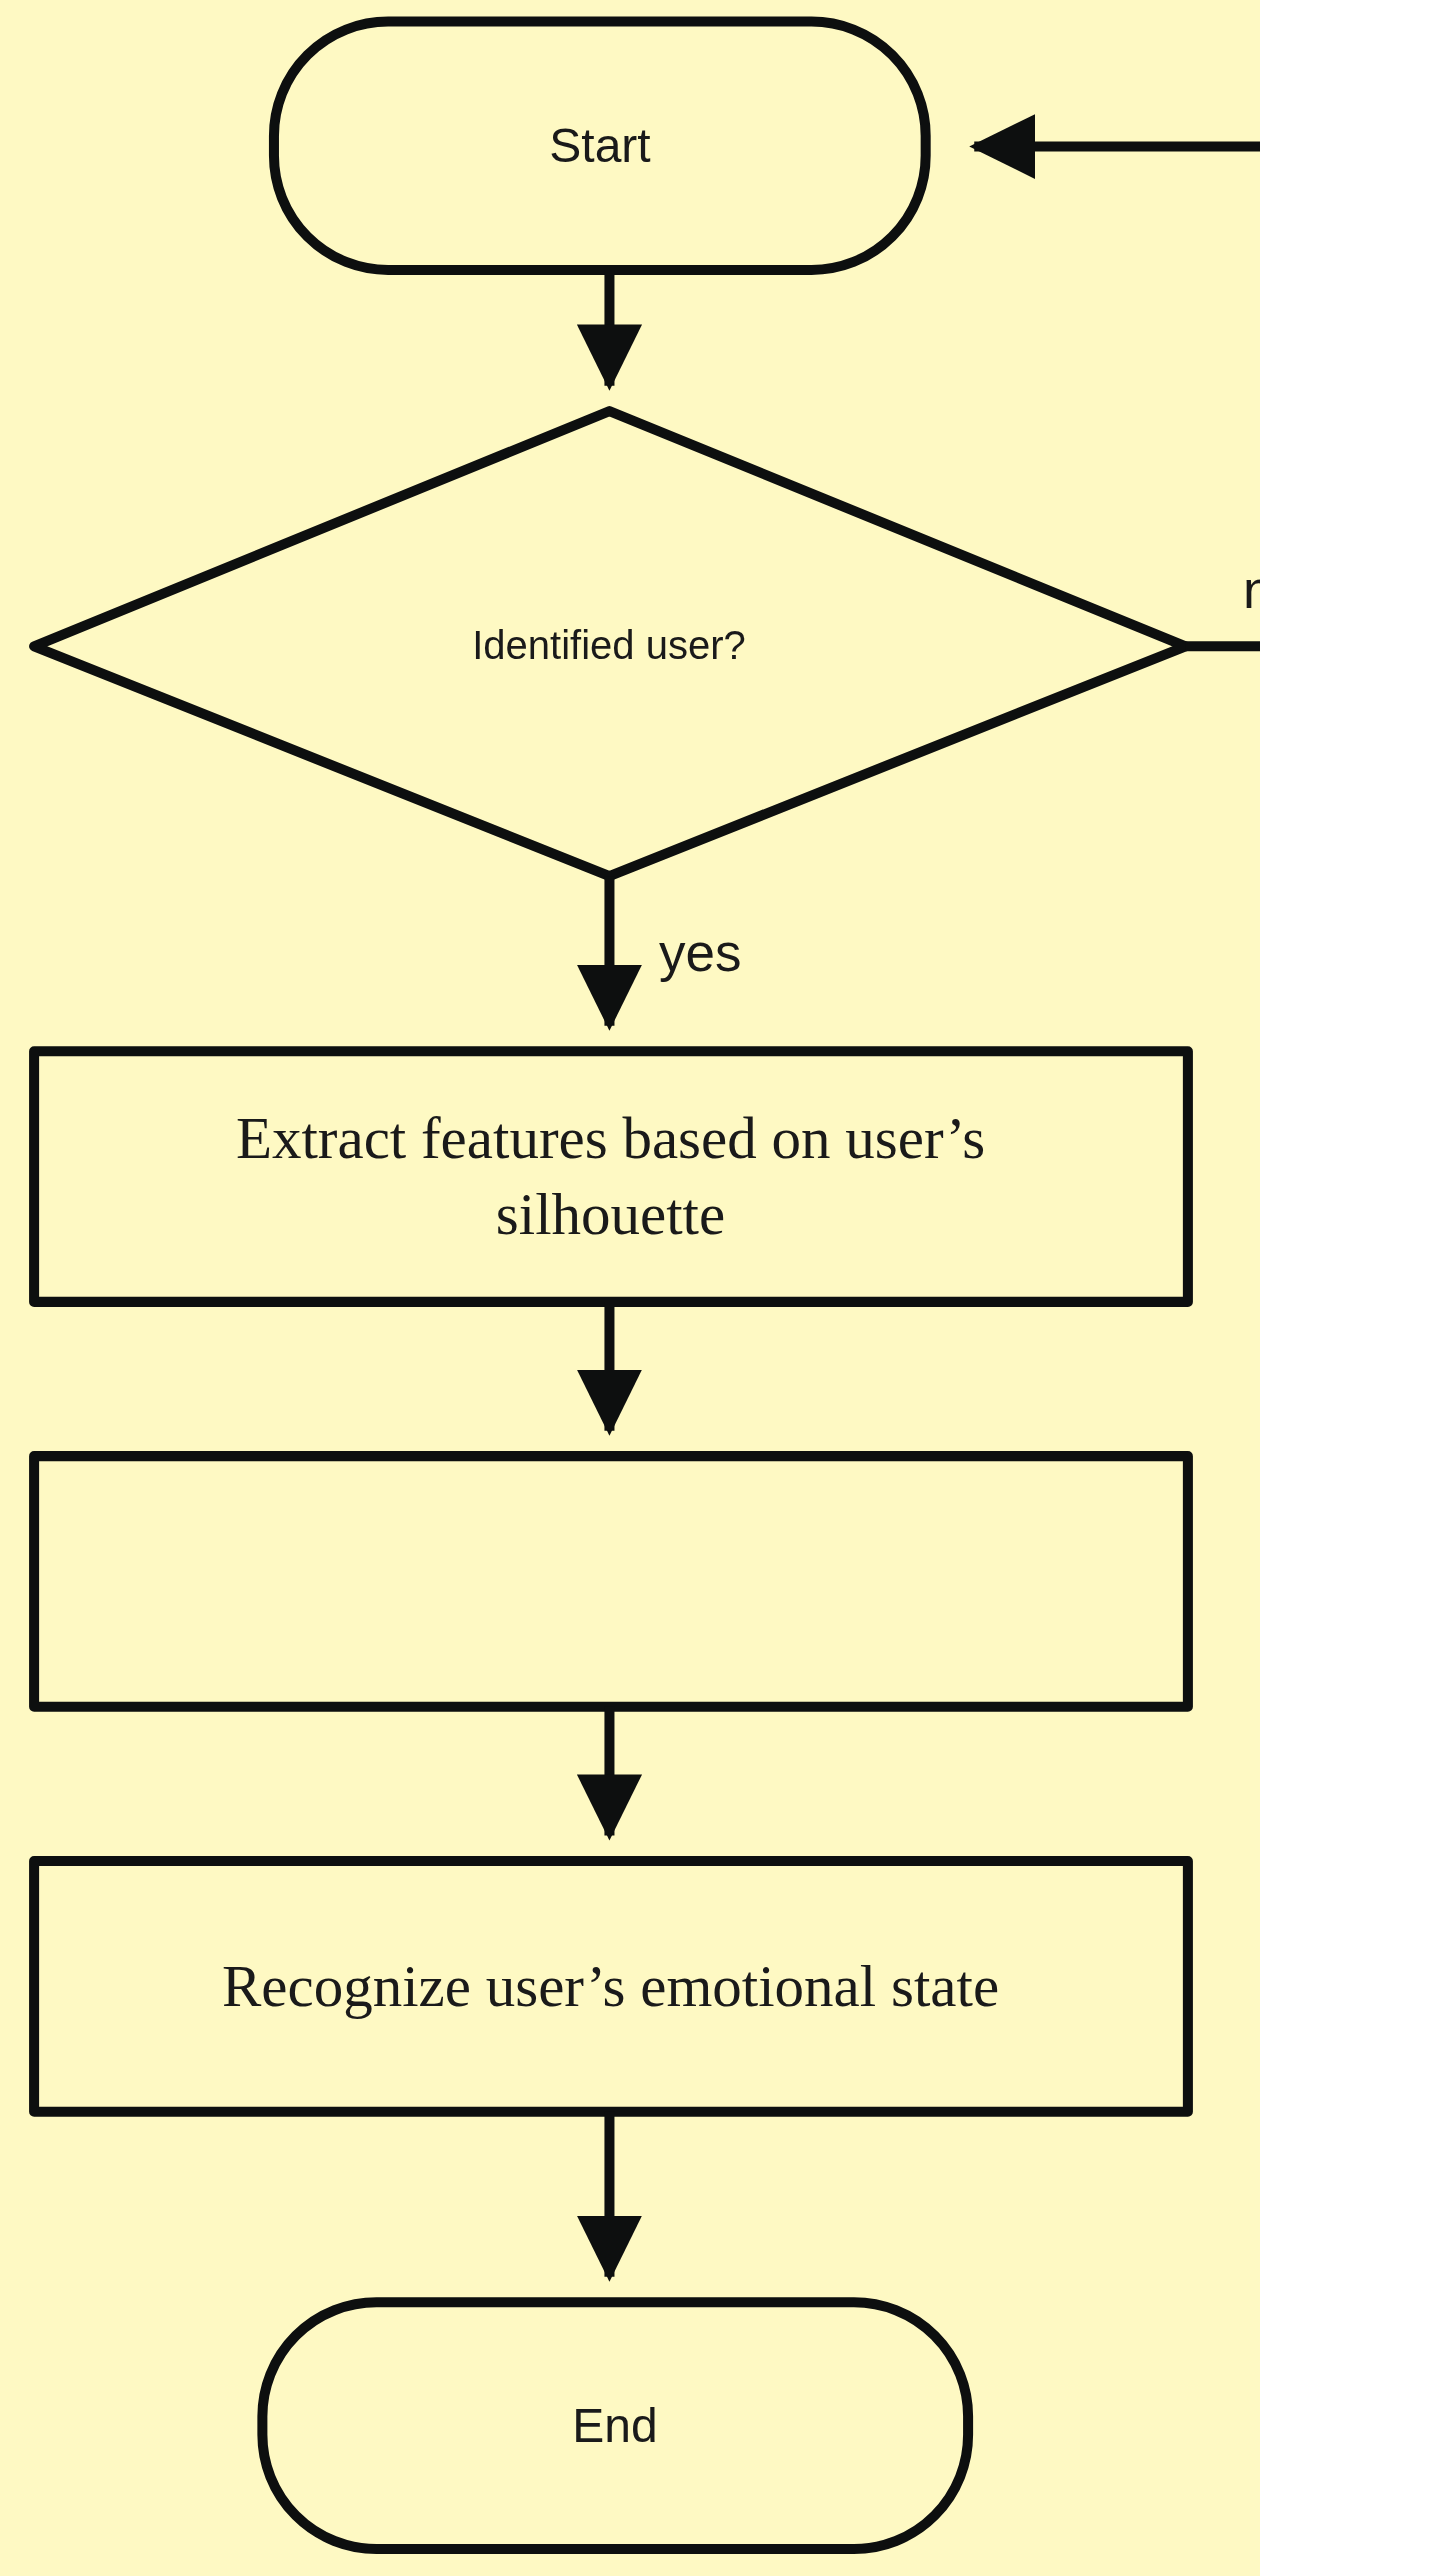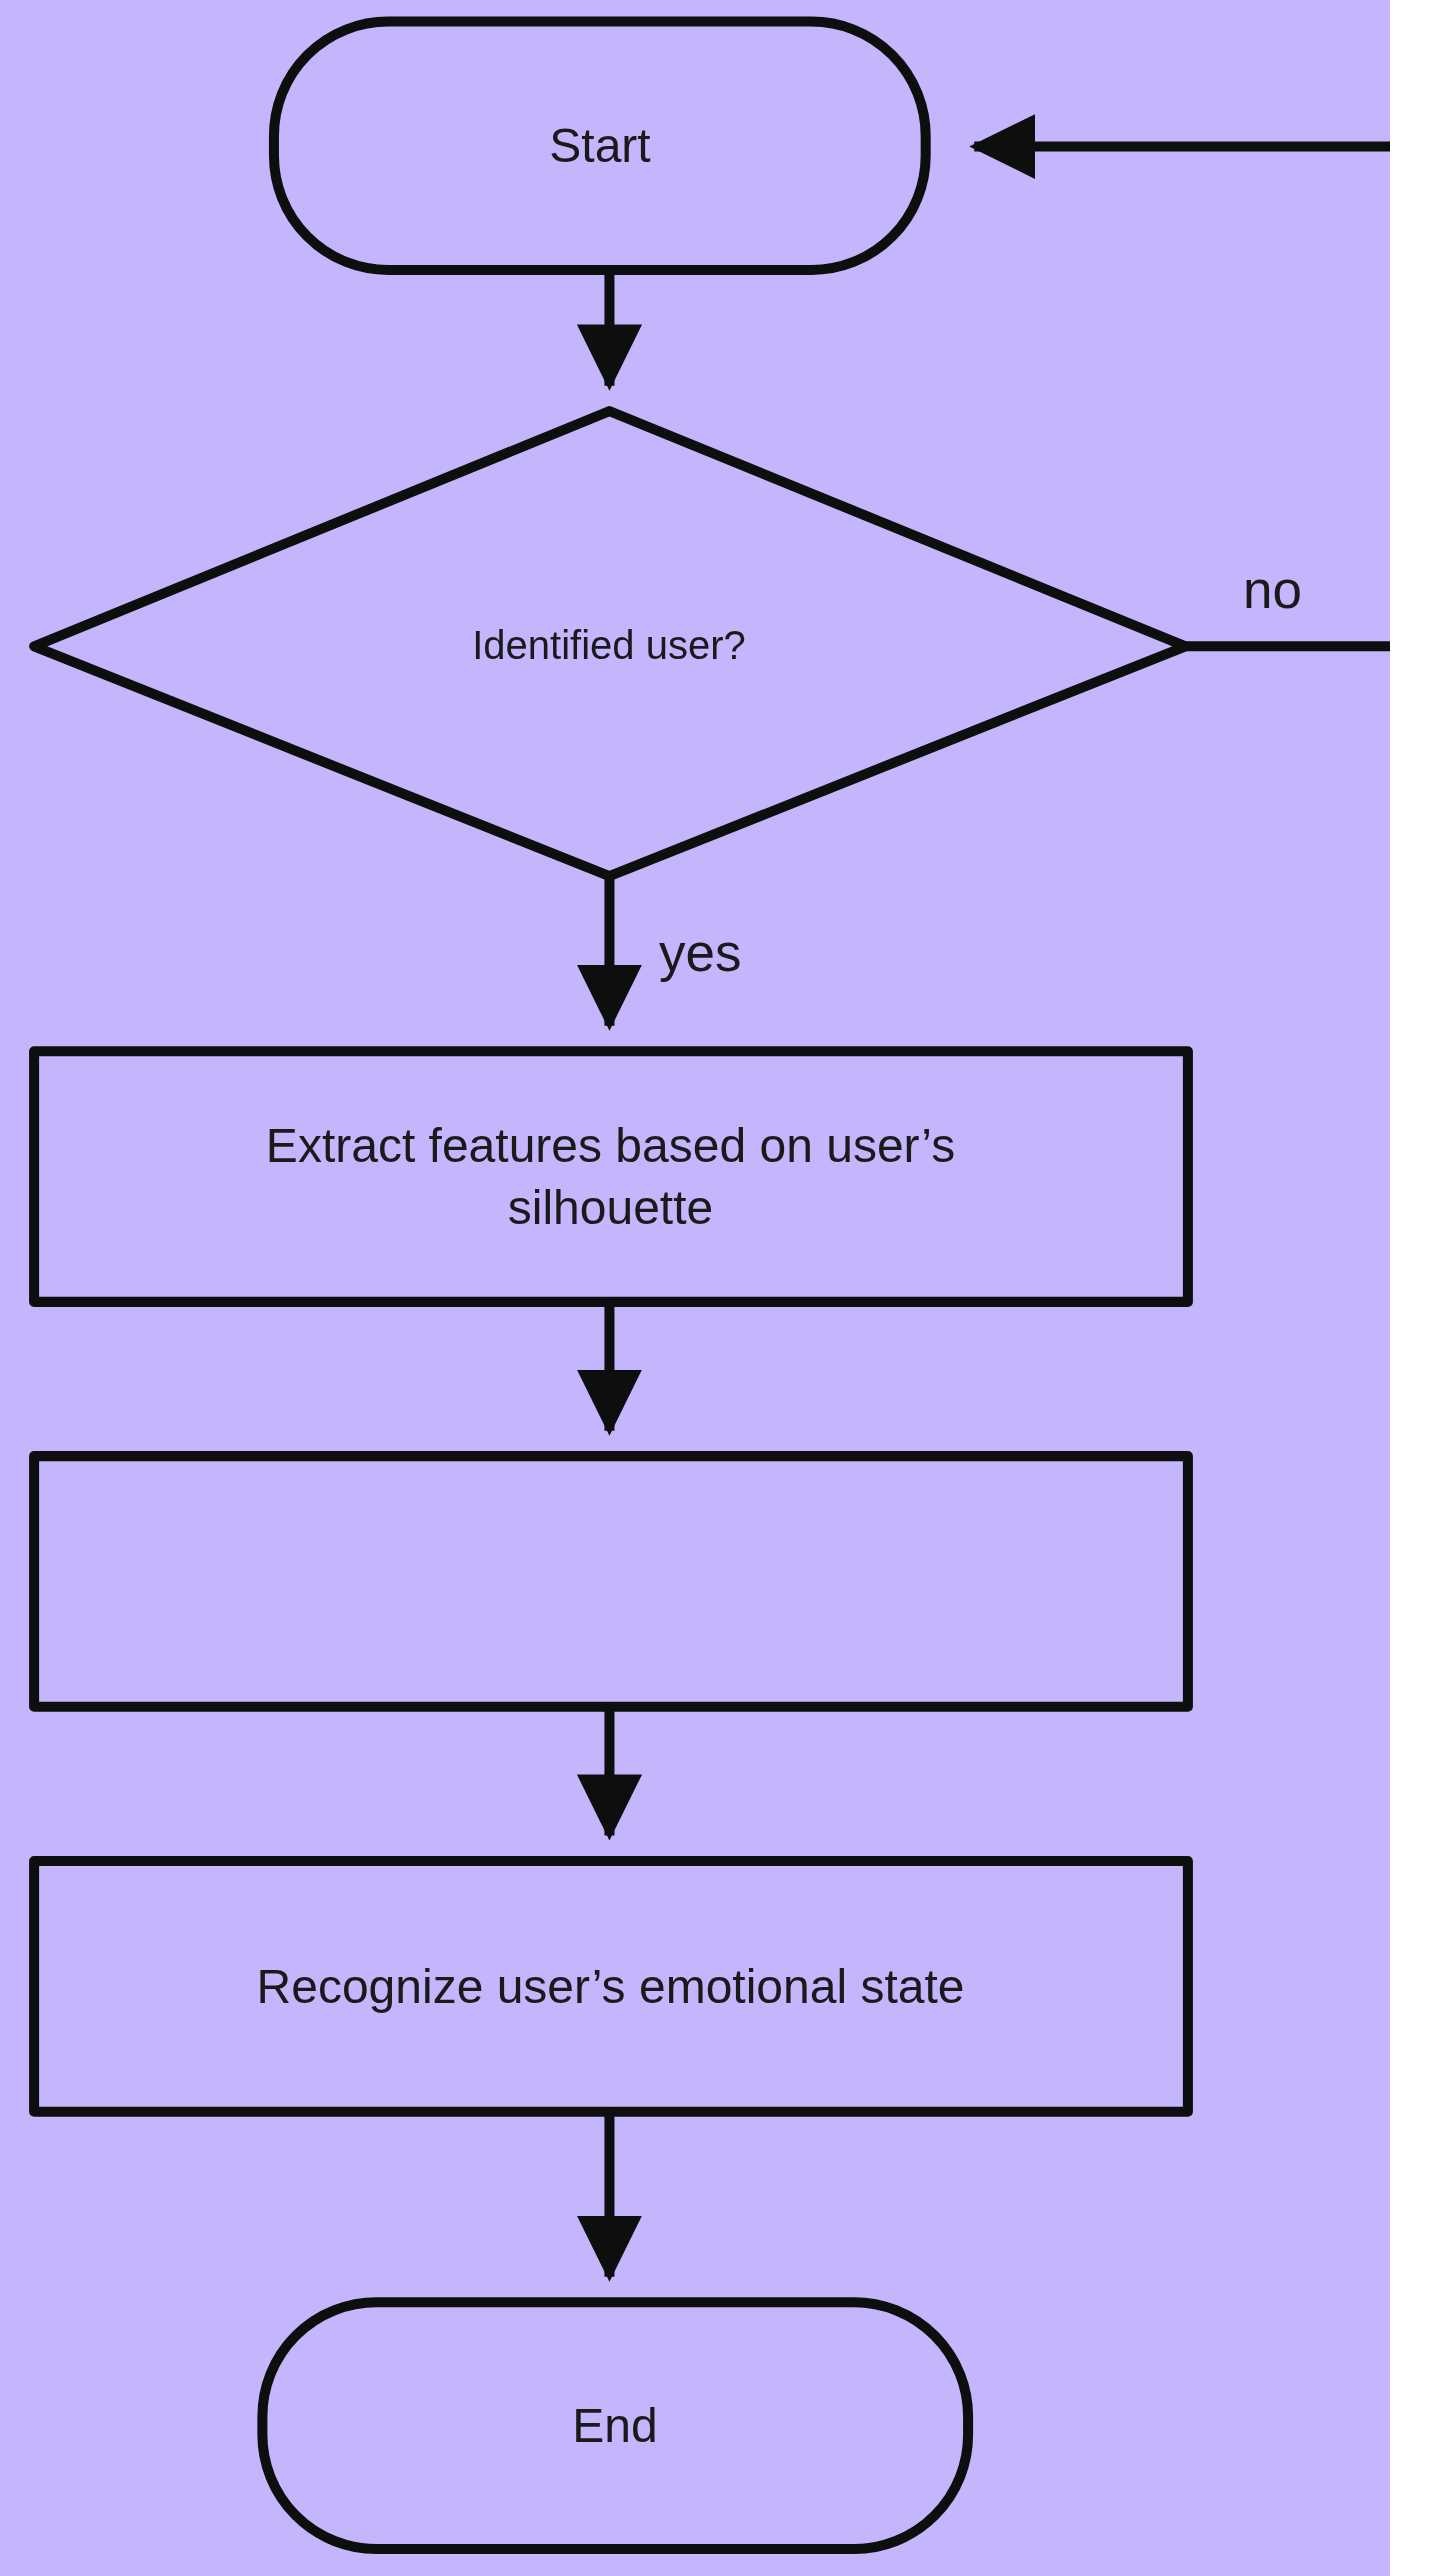--- a/index.html
+++ b/index.html
@@ -5,23 +5,23 @@
   html, body {
     margin: 0;
     padding: 0;
     background: #ffffff;
   }
   body {
     font-family: "Liberation Sans", sans-serif;
   }
   #flowchart-root {
     position: relative;
-    width: 1390px;
+    width: 1260px;
     height: 2576px;
-    background: #c4b5fd;
+    background: #fef9c3;
     overflow: hidden;
   }
   #flow-svg {
     position: absolute;
     left: 0;
     top: 0;
     width: 1431px;
     height: 2576px;
     display: block;
   }
@@ -33,21 +33,21 @@
     text-align: center;
     color: #1a1a1a;
     font-family: "Liberation Sans", sans-serif;
     font-weight: 400;
     line-height: 1.28;
     white-space: pre-line;
     pointer-events: none;
   }
   .terminal-label { font-size: 48px; }
   .decision-label { font-size: 40px; }
-  .process-label  { font-size: 48px; }
+  .process-label  { font-size: 59px; font-family: Liberation Serif, serif; }
   .edge-label {
     position: absolute;
     color: #1a1a1a;
     font-family: "Liberation Sans", sans-serif;
     font-size: 53px;
     line-height: 1;
     white-space: nowrap;
     pointer-events: none;
   }
 </style>

